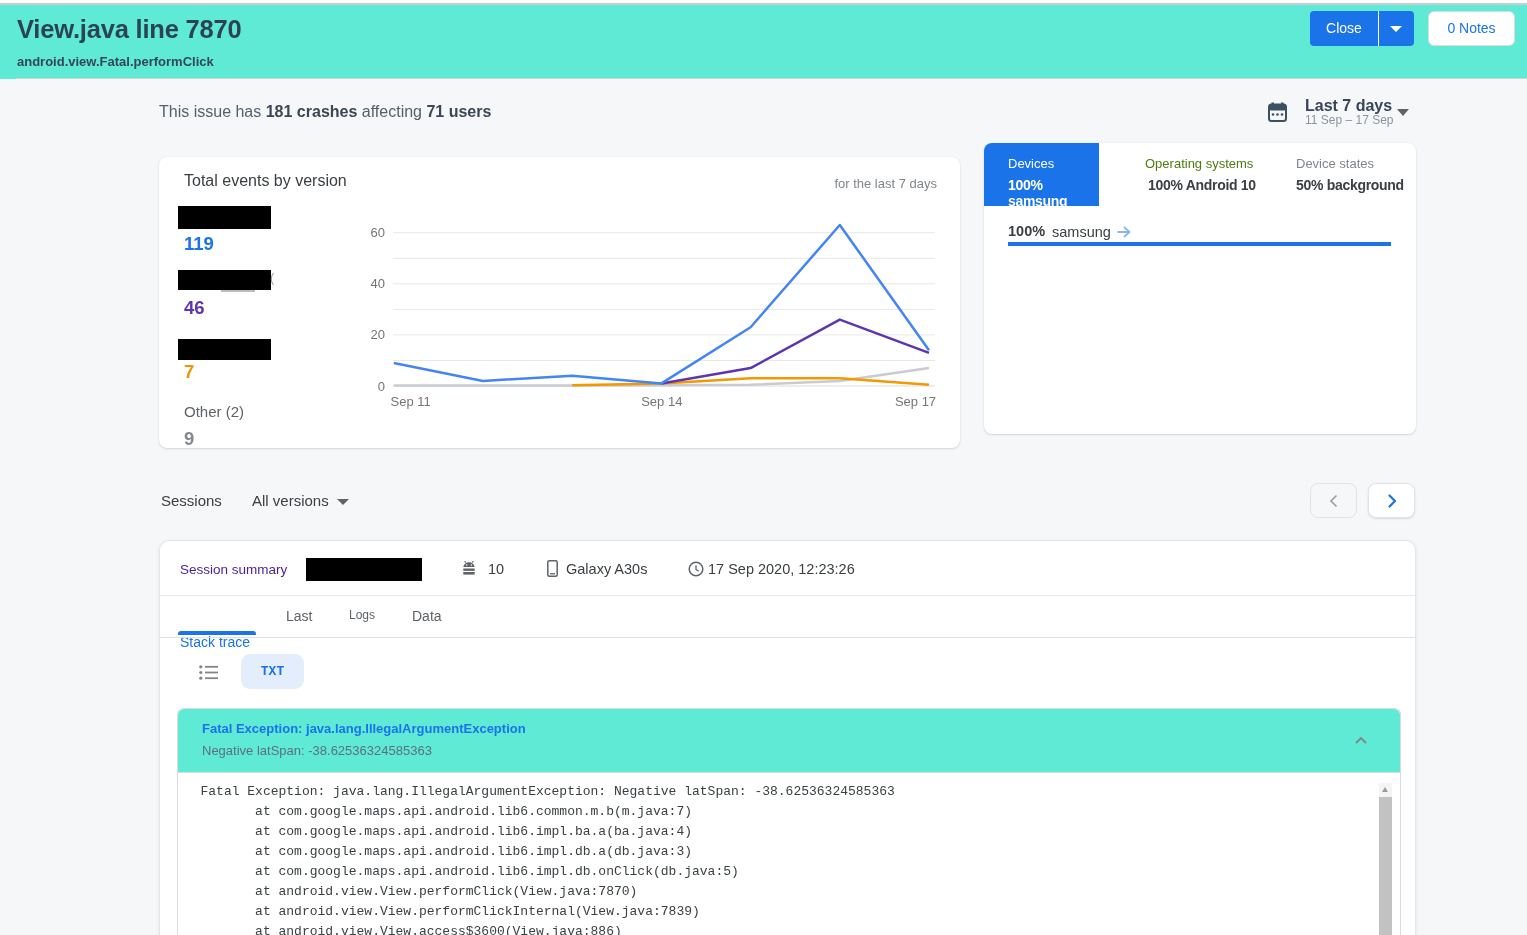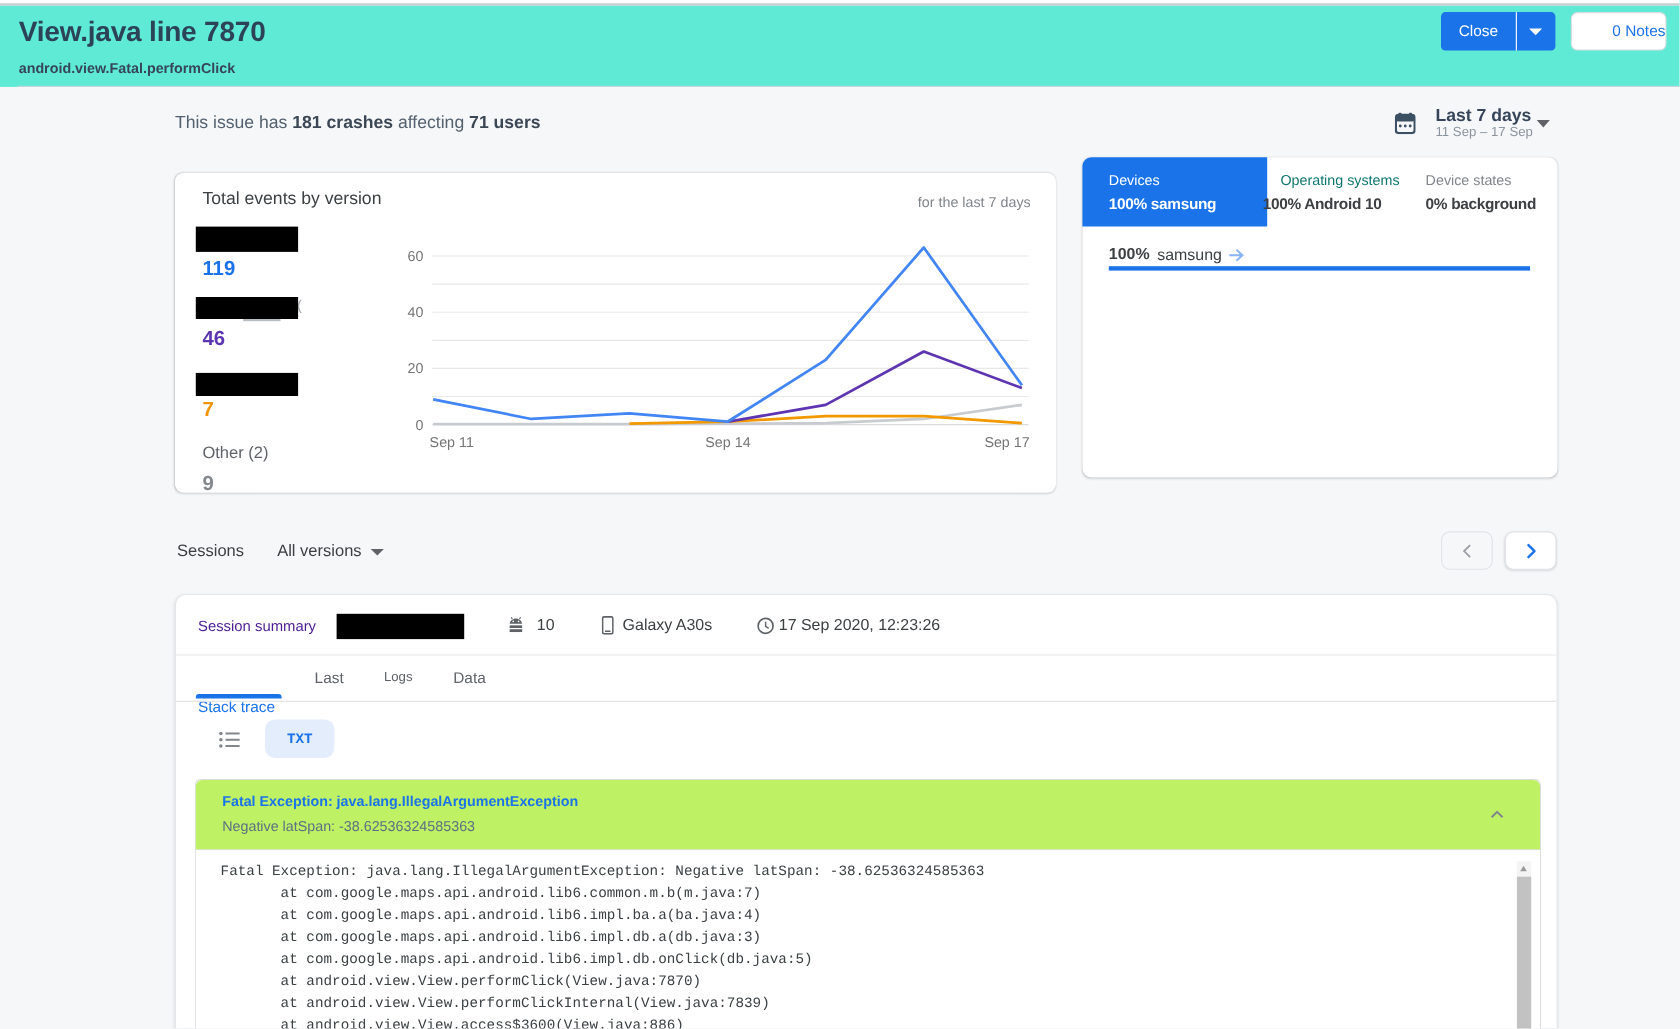--- a/index.html
+++ b/index.html
@@ -15,21 +15,21 @@
   <div class="abs" style="left:16px;top:78px;width:1511px;height:1px;background:#ccd5dc;"></div>
   <div class="abs" style="left:17px;top:15px;font-size:25.5px;font-weight:700;color:#2c4257;letter-spacing:-0.2px;">View.java line 7870</div>
   <div class="abs" style="left:17px;top:54px;font-size:13px;font-weight:700;color:#36455a;">android.view.Fatal.performClick</div>
 
   <div class="abs" style="left:1310px;top:11px;width:104px;height:35px;background:#1a73e8;border-radius:4px;">
     <div class="abs" style="left:0;top:0;width:68px;height:35px;line-height:35px;text-align:center;color:#fff;font-size:14px;font-weight:500;">Close</div>
     <div class="abs" style="left:68px;top:0;width:1px;height:35px;background:#fff;"></div>
     <div class="abs" style="left:80px;top:15px;width:0;height:0;border-left:6px solid transparent;border-right:6px solid transparent;border-top:6px solid #fff;"></div>
   </div>
 
-  <div class="abs" style="left:1428px;top:11px;width:87px;height:35px;background:#fff;border:1px solid #d9dce1;border-radius:6px;line-height:33px;text-align:right;color:#1a73e8;font-size:14px;font-weight:500;">0 Notes</div>
+  <div class="abs" style="left:1428px;top:11px;width:87px;height:35px;background:#fff;border:1px solid #d9dce1;border-radius:6px;line-height:33px;text-align:center;color:#1a73e8;font-size:14px;font-weight:500;">0 Notes</div>
 </div>
 
 <div class="abs" style="left:159px;top:103px;font-size:16px;color:#53616e;">This issue has <b style="color:#3b4754;">181 crashes</b> affecting <b style="color:#3b4754;">71 users</b></div>
 
 <div class="abs" style="left:1268px;top:102px;">
   <svg width="19" height="20" viewBox="0 0 19 20">
     <rect x="1" y="2.5" width="17" height="16.5" rx="2.5" fill="none" stroke="#3c5064" stroke-width="2"></rect>
     <rect x="1" y="2.5" width="17" height="6" rx="2" fill="#3c5064"></rect>
     <rect x="3.5" y="0.5" width="2.5" height="4" fill="#3c5064"></rect>
     <rect x="13" y="0.5" width="2.5" height="4" fill="#3c5064"></rect>
@@ -84,28 +84,28 @@
 
     <polyline fill="none" stroke="#c8cbcf" stroke-width="2.5" stroke-linejoin="round" points="234.8,228.5 324,228.5 413.2,228.5 502.4,228.2 591.6,227.7 680.8,223.9 770,211.1"></polyline>
     <polyline fill="none" stroke="#f29900" stroke-width="2.5" stroke-linejoin="round" points="413.2,228.2 502.4,226.4 591.6,221.3 680.8,221.3 770,227.7"></polyline>
     <polyline fill="none" stroke="#5e35b1" stroke-width="2.5" stroke-linejoin="round" points="502.4,226.4 591.6,211.1 680.8,162.6 770,195.8"></polyline>
     <polyline fill="none" stroke="#4285f4" stroke-width="2.5" stroke-linejoin="round" points="234.8,206.0 324,223.9 413.2,218.8 502.4,226.4 591.6,170.2 680.8,68.0 770,193.2"></polyline>
   </svg>
 </div>
 
 <div class="abs" style="left:984px;top:143px;width:432px;height:291px;background:#fff;border-radius:8px;box-shadow:0 1px 2px rgba(60,64,67,0.18),0 0 1px rgba(60,64,67,0.12);">
 
-  <div class="abs" style="left:0;top:0;width:168px;height:63px;background:#1a73e8;border-radius:8px 0 0 0;">
+  <div class="abs" style="left:0;top:0;width:115px;height:63px;background:#1a73e8;border-radius:8px 0 0 0;">
     <div class="abs" style="left:24px;top:13px;font-size:13px;color:#fff;">Devices</div>
     <div class="abs" style="left:24px;top:34px;font-size:14px;font-weight:700;color:#fff;letter-spacing:-0.3px;">100% samsung</div>
   </div>
-  <div class="abs" style="left:180px;top:13px;font-size:13px;color:#0f766e;">Operating systems</div>
+  <div class="abs" style="left:161px;top:13px;font-size:13px;color:#4d7c0f;">Operating systems</div>
   <div class="abs" style="left:164px;top:34px;font-size:14px;font-weight:700;color:#3c4043;letter-spacing:-0.3px;">100% Android 10</div>
   <div class="abs" style="left:312px;top:13px;font-size:13px;color:#80868b;">Device states</div>
-  <div class="abs" style="left:312px;top:34px;font-size:14px;font-weight:700;color:#3c4043;letter-spacing:-0.3px;">0% background</div>
+  <div class="abs" style="left:312px;top:34px;font-size:14px;font-weight:700;color:#3c4043;letter-spacing:-0.3px;">50% background</div>
 
   <div class="abs" style="left:24px;top:80px;font-size:14.5px;font-weight:700;color:#3c4043;">100%</div>
   <div class="abs" style="left:68px;top:81px;font-size:14.5px;color:#3c4043;">samsung</div>
   <svg class="abs" style="left:133px;top:83px;" width="14" height="12" viewBox="0 0 14 12">
     <path d="M7 1 L12.5 6 L7 11 M12.5 6 L0.5 6" stroke="#8ab4f8" stroke-width="1.8" fill="none"></path>
   </svg>
   <div class="abs" style="left:24px;top:99px;width:383px;height:4px;background:#1a73e8;"></div>
 </div>
 
 <div class="abs" style="left:161px;top:492px;font-size:15px;color:#3c4043;">Sessions</div>
@@ -164,21 +164,21 @@
         <rect x="6" y="0.9" width="13" height="1.8"></rect>
       <circle cx="1.8" cy="7.5" r="1.6"></circle>
         <rect x="6" y="6.6" width="13" height="1.8"></rect>
       <circle cx="1.8" cy="13.2" r="1.6"></circle>
         <rect x="6" y="12.3" width="13" height="1.8"></rect>
     </g>
   </svg>
   <div class="abs" style="left:81px;top:113px;width:63px;height:35px;background:#e4edfb;border-radius:9px;line-height:35px;text-align:center;color:#1a73e8;font-weight:700;font-size:13px;font-family:'Liberation Mono',monospace;">TXT</div>
 
   <div class="abs" style="left:17px;top:167px;width:1224px;height:228px;border:1px solid #dadce0;border-radius:6px 6px 0 0;border-bottom:none;background:#fff;">
-    <div class="abs" style="left:0;top:0;width:1222px;height:64px;background:#bef264;border-bottom:1px solid #dadce0;border-radius:6px 6px 0 0;">
+    <div class="abs" style="left:0;top:0;width:1222px;height:64px;background:#5eead4;border-bottom:1px solid #dadce0;border-radius:6px 6px 0 0;">
       <div class="abs" style="left:24px;top:12px;font-size:13px;font-weight:700;color:#1a73e8;">Fatal Exception: java.lang.IllegalArgumentException</div>
       <div class="abs" style="left:24px;top:34px;font-size:13px;color:#5b7083;">Negative latSpan: -38.62536324585363</div>
       <svg class="abs" style="right:33px;top:27px;" width="12" height="8" viewBox="0 0 12 8">
           <path d="M1 7 L6 2 L11 7" stroke="#80868b" stroke-width="1.8" fill="none"></path>
         </svg>
     </div>
 
     <pre style="position:absolute;left:22.5px;top:73px;font-family:'Liberation Mono',monospace;font-size:13px;line-height:20px;color:#3b4043;">Fatal Exception: java.lang.IllegalArgumentException: Negative latSpan: -38.62536324585363
        at com.google.maps.api.android.lib6.common.m.b(m.java:7)
        at com.google.maps.api.android.lib6.impl.ba.a(ba.java:4)

